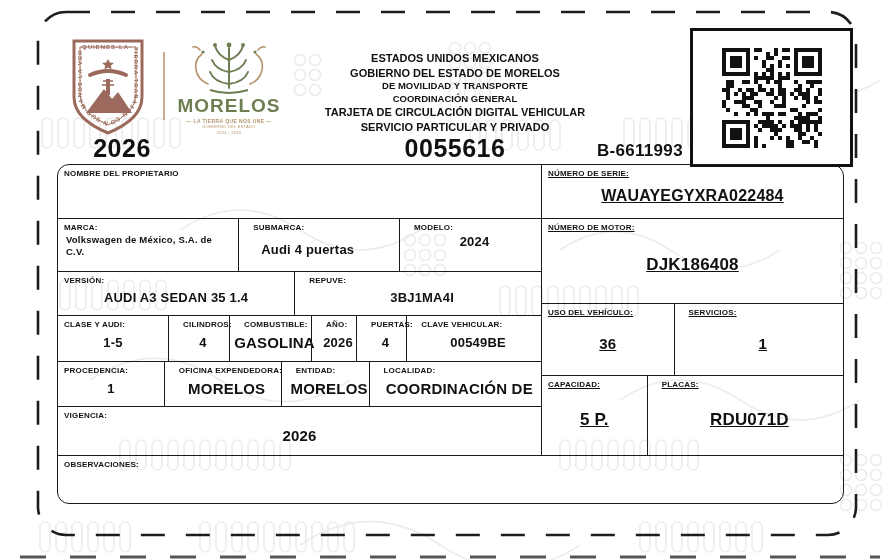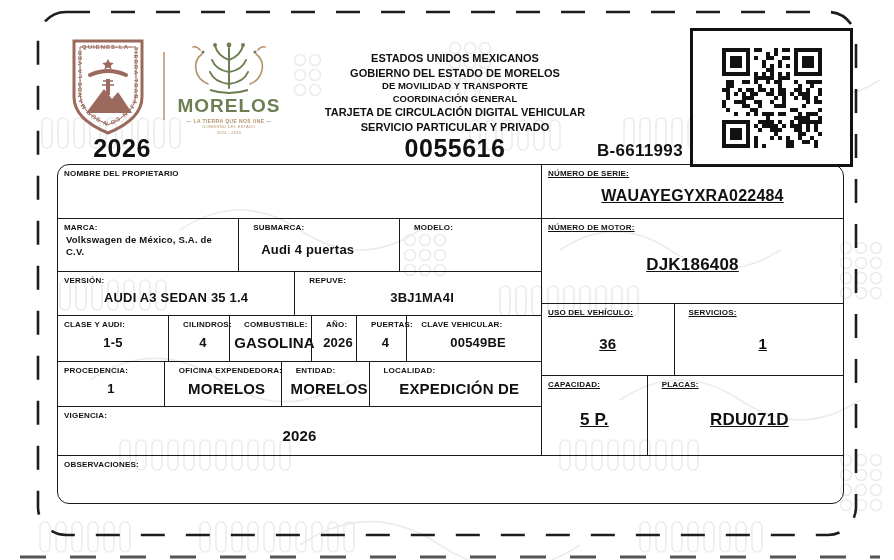--- a/index.html
+++ b/index.html
@@ -561,20 +561,21 @@
         <div class="cell" style="flex:0 0 37.3%">
           <div class="lbl">MARCA:</div>
           <div class="val small left">Volkswagen de México, S.A. de C.V.</div>
         </div>
         <div class="cell" style="flex:0 0 33.3%">
           <div class="lbl">SUBMARCA:</div>
           <div class="val" style="justify-content:flex-start;padding-left:14px">Audi 4 puertas</div>
         </div>
         <div class="cell" style="flex:1 1 auto">
           <div class="lbl">MODELO:</div>
+          <div class="val" style="align-items:flex-start;padding-top:2px">2024</div>
         </div>
       </div>
       <div class="trow" style="height:44px">
         <div class="cell" style="flex:0 0 48.9%">
           <div class="lbl">VERSIÓN:</div>
           <div class="val">AUDI A3 SEDAN 35 1.4</div>
         </div>
         <div class="cell" style="flex:1 1 auto">
           <div class="lbl">REPUVE:</div>
           <div class="val">3BJ1MA4I</div>
@@ -614,21 +615,21 @@
         <div class="cell" style="flex:0 0 24.2%">
           <div class="lbl">OFICINA EXPENDEDORA:</div>
           <div class="val med">MORELOS</div>
         </div>
         <div class="cell" style="flex:0 0 18.2%">
           <div class="lbl">ENTIDAD:</div>
           <div class="val med">MORELOS</div>
         </div>
         <div class="cell" style="flex:1 1 auto">
           <div class="lbl">LOCALIDAD:</div>
-          <div class="val med">EXPEDICIÓN DE</div>
+          <div class="val med">COORDINACIÓN DE</div>
         </div>
       </div>
       <div class="trow" style="height:49px">
         <div class="cell" style="flex:1 1 auto">
           <div class="lbl">VIGENCIA:</div>
           <div class="val med">2026</div>
         </div>
       </div>
     </div>
 

